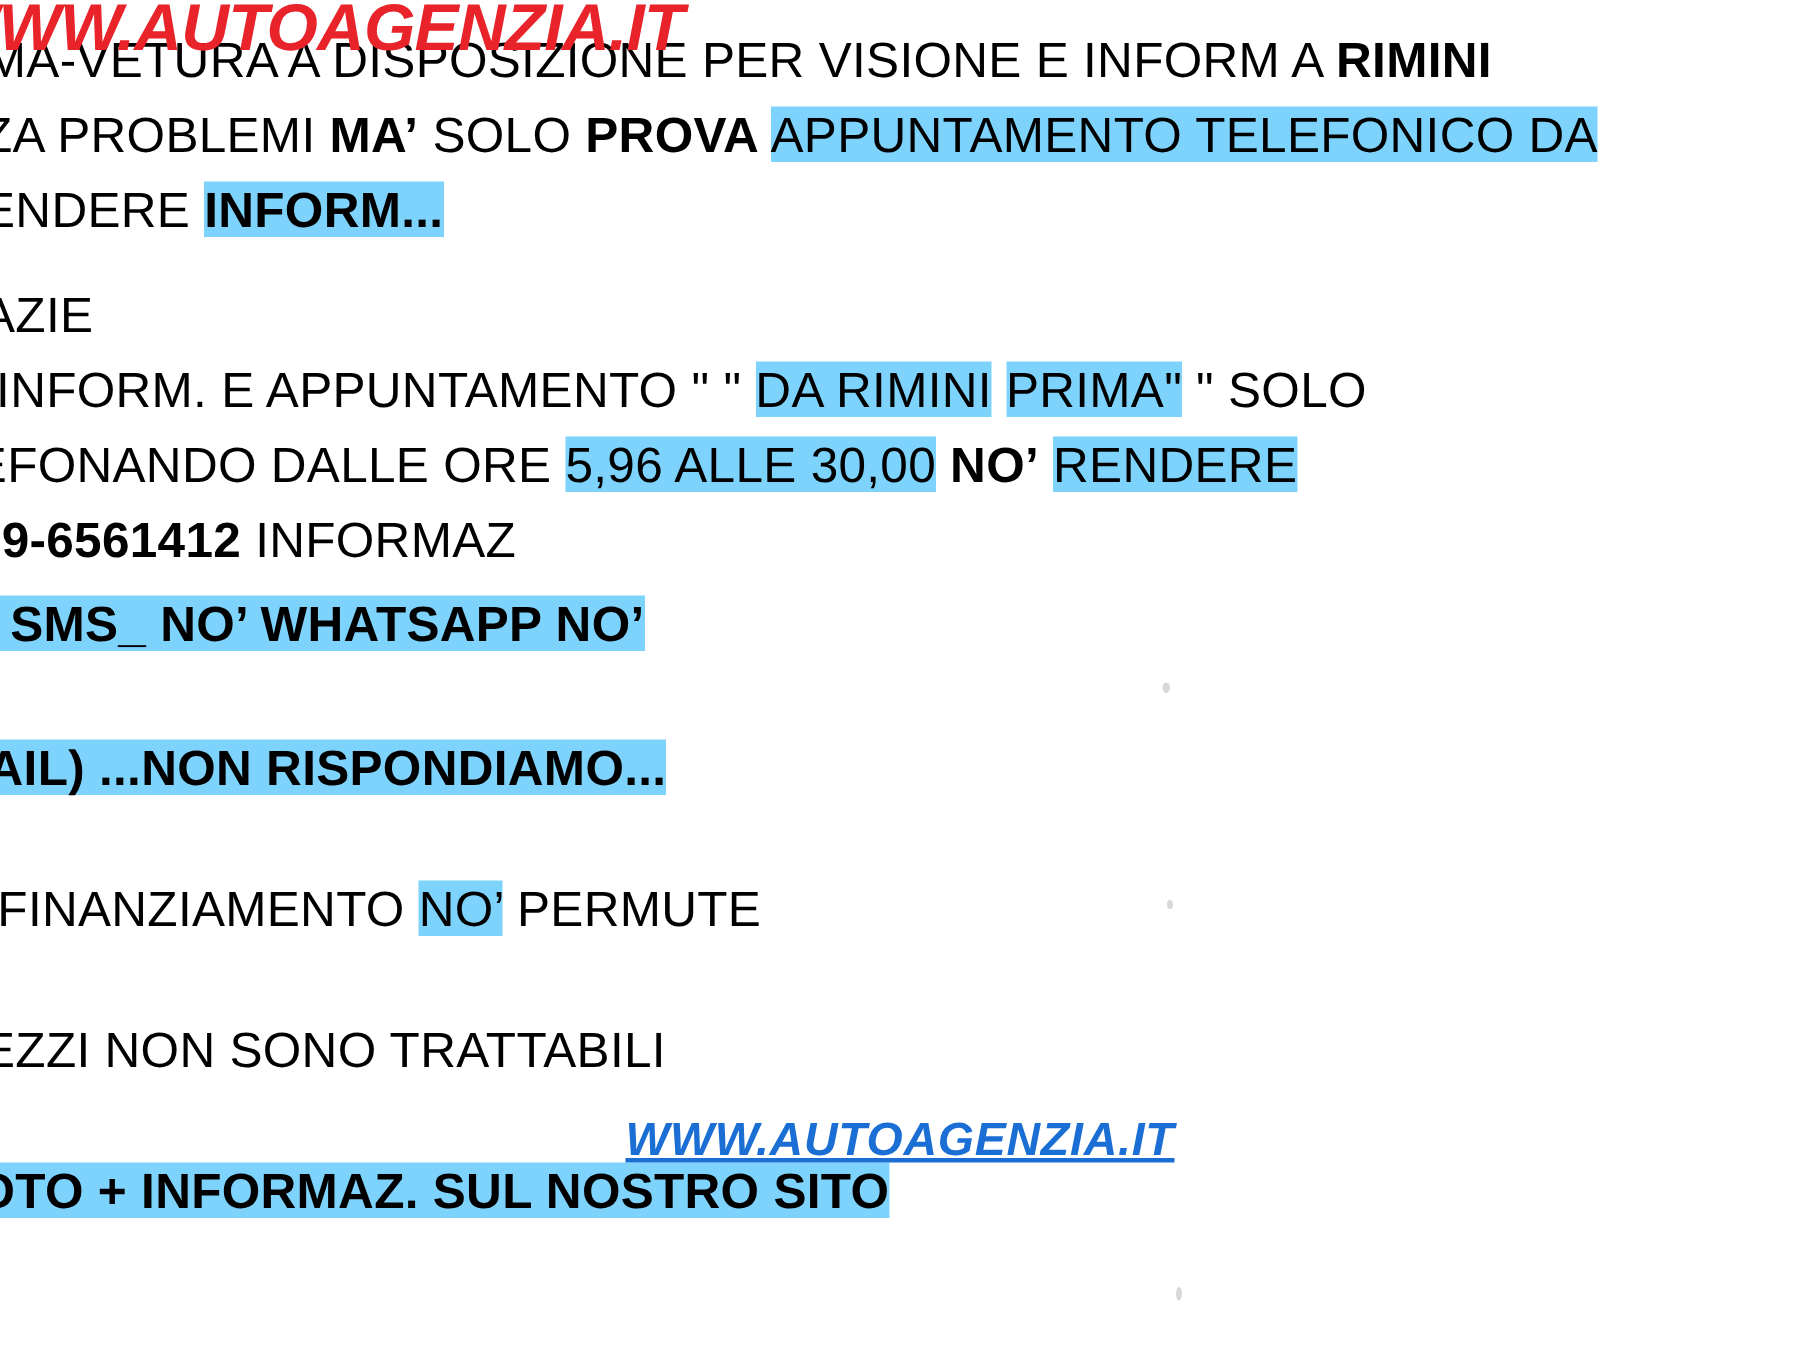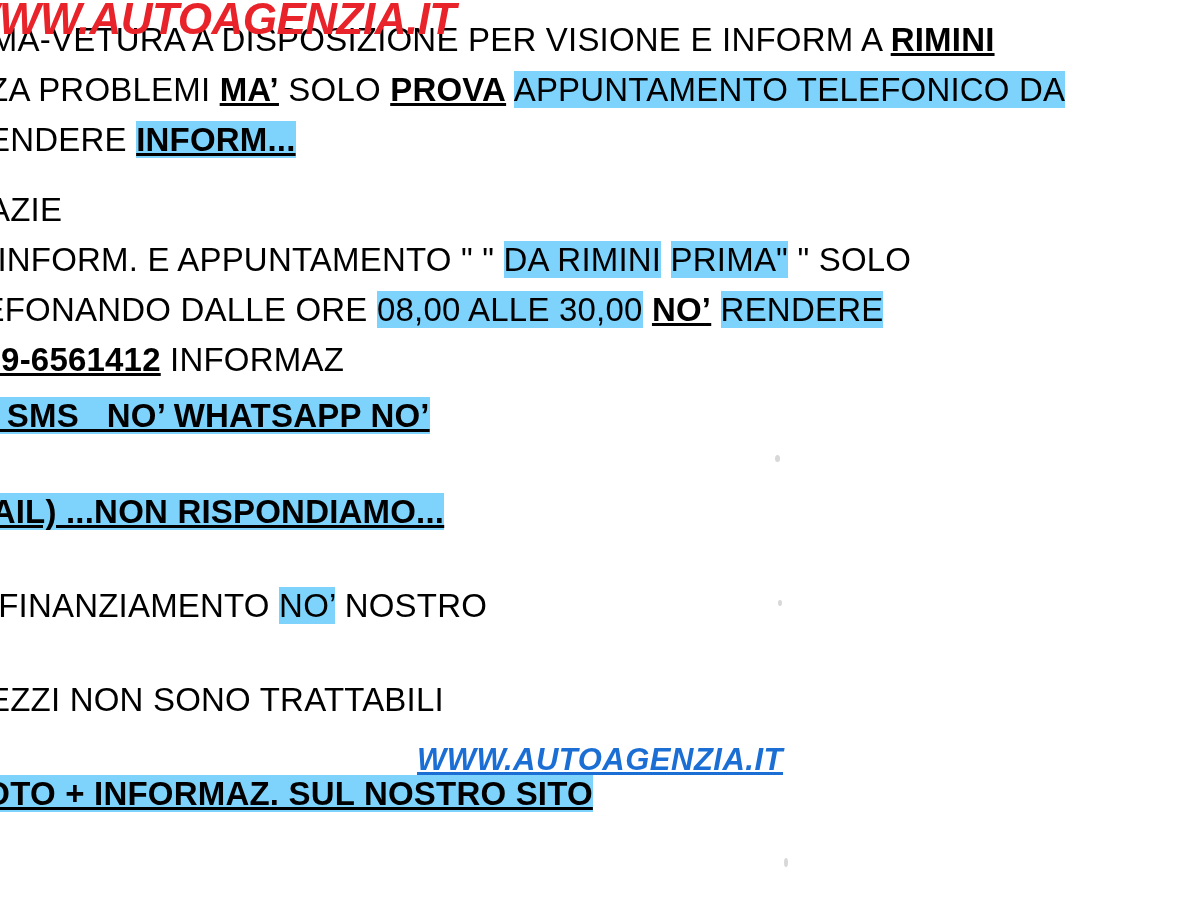--- a/index.html
+++ b/index.html
@@ -63,21 +63,20 @@
   .l9 { margin-top: 48px; }
   .l10 { margin-top: 46px; }
   .l11 { margin-top: 46px; }
   .l12 { margin-top: 46px; }
 
   .hl {
     background: #7dd3fc;
   }
   .b {
     font-weight: bold;
-    text-decoration: underline;
   }
 
   .link-row {
     position: absolute;
     top: 742px;
     left: 0;
     width: 1200px;
     text-align: center;
   }
   .weblink {
@@ -100,25 +99,25 @@
 <body>
 
 <div class="page">
 
   <div class="doc-body">
     <div class="line l1"><span>OMA-VE</span><span>TURA  A  DISPOSIZIONE PER VISIONE E INFORM A </span><span class="b">RIMINI</span></div>
     <div class="line l2"><span>NZA PROBLEMI </span><span class="b">MA’</span><span> SOLO </span><span class="b">PROVA</span><span> </span><span class="hl">APPUNTAMENTO TELEFONICO DA</span></div>
     <div class="line l3"><span>RENDERE </span><span class="hl b">INFORM...</span></div>
     <div class="line l4"><span>RAZIE</span></div>
     <div class="line l5"><span>R INFORM. E APPUNTAMENTO " " </span><span class="hl">DA RIMINI</span><span> </span><span class="hl">PRIMA"</span><span> " SOLO</span></div>
-    <div class="line l6"><span>LEFONANDO DALLE ORE </span><span class="hl">08,00</span><span class="hl"> ALLE 30,00</span><span>  </span><span class="b">NO’</span><span> </span><span class="hl">RENDERE</span></div>
+    <div class="line l6"><span>LEFONANDO DALLE ORE </span><span class="hl">5,96</span><span class="hl"> ALLE 30,00</span><span>  </span><span class="b">NO’</span><span> </span><span class="hl">RENDERE</span></div>
     <div class="line l7"><span class="b">  339-6561412</span><span> INFORMAZ</span></div>
     <div class="line l8"><span class="hl b">O’ SMS_ NO’ WHATSAPP NO’</span></div>
     <div class="line l9"><span class="hl b">MAIL) ...NON RISPONDIAMO...</span></div>
-    <div class="line l10"><span>0’ FINANZIAMENTO </span><span class="hl">NO’</span><span> NOSTRO</span></div>
+    <div class="line l10"><span>0’ FINANZIAMENTO </span><span class="hl">NO’</span><span> PERMUTE</span></div>
     <div class="line l11"><span>REZZI NON SONO TRATTABILI</span></div>
     <div class="line l12"><span class="hl b">FOTO + INFORMAZ. SUL NOSTRO SITO</span></div>
   </div>
 
   <div class="link-row">
     <a class="weblink" href="#">WWW.AUTOAGENZIA.IT</a>
   </div>
 
   <div class="watermark">WWW.AUTOAGENZIA.IT</div>
 

